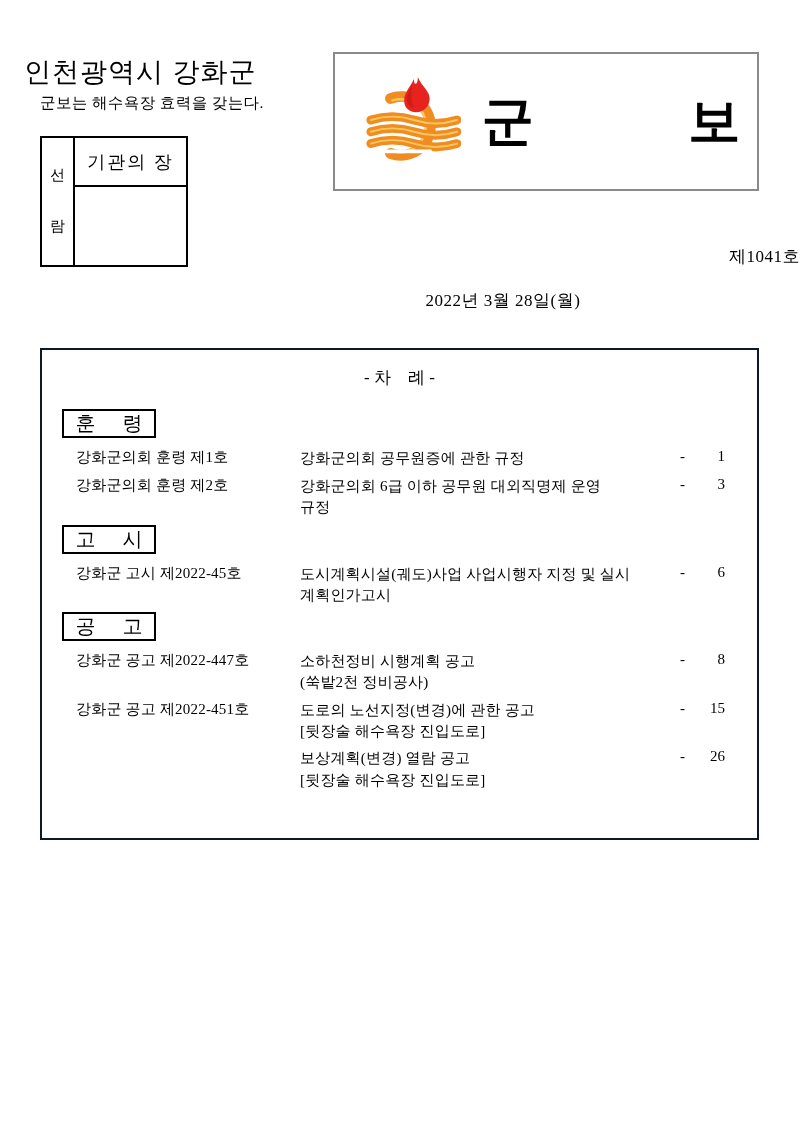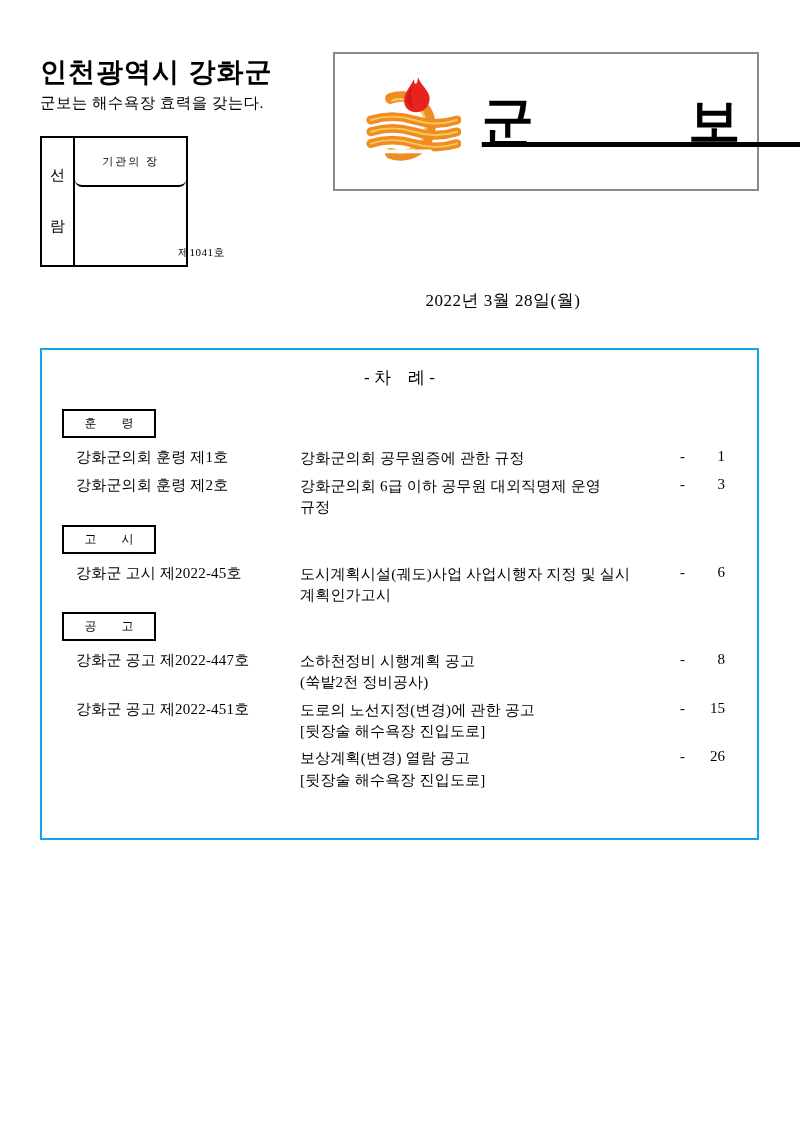--- a/index.html
+++ b/index.html
@@ -12,24 +12,24 @@
     height: 1130px;
     position: relative;
     font-family: "Liberation Serif", "DejaVu Serif", serif;
     color: #000000;
     overflow: hidden;
   }
 
   
   #org-title {
     position: absolute;
-    left: 40px;
+    left: 24px;
     top: 54px;
     font-family: "Liberation Sans", "DejaVu Sans", sans-serif;
-    font-weight: bold;
+    font-weight: normal;
     font-size: 27px;
     letter-spacing: 1px;
     white-space: nowrap;
   }
   #org-subtitle {
     position: absolute;
     left: 40px;
     top: 93px;
     font-size: 15.5px;
     letter-spacing: 0.4px;
@@ -65,23 +65,22 @@
     flex-direction: column;
     box-sizing: border-box;
   }
   #review-head-cell {
     height: 49px;
     border-bottom: 2px solid #000;
     box-sizing: border-box;
     display: flex;
     align-items: center;
     justify-content: center;
-    font-size: 11px;
+    font-size: 18px;
     letter-spacing: 2px;
-    border-radius: 7px;
   }
   #review-sign-cell { flex: 1; }
 
   
   #masthead-box {
     position: absolute;
     left: 333px;
     top: 52px;
     width: 426px;
     height: 139px;
@@ -104,31 +103,30 @@
     height: 100%;
     display: flex;
     align-items: center;
     justify-content: center;
     font-family: "Liberation Sans", "DejaVu Sans", sans-serif;
     font-weight: bold;
     font-size: 52px;
     letter-spacing: 70px;
     text-indent: 70px;
     white-space: nowrap;
-    text-decoration: underline;
   }
 
   
   #issue-number {
     position: absolute;
     left: 0;
     right: 0;
     top: 245px;
-    text-align: left;
-    font-size: 11px;
+    text-align: right;
+    font-size: 17px;
     letter-spacing: 0.5px;
   }
   #issue-number-inner { padding-left: 178px; }
   #issue-date {
     position: absolute;
     left: 0;
     right: 0;
     top: 289px;
     text-align: center;
     font-size: 17px;
@@ -137,40 +135,40 @@
   }
   #issue-date-inner { padding-left: 178px; }
 
   
   #toc-box {
     position: absolute;
     left: 40px;
     top: 348px;
     width: 719px;
     height: 492px;
-    border: 2px solid #0ea5e9;
+    border: 2px solid #0f172a;
     box-sizing: border-box;
   }
   #toc-heading {
     margin-top: 16px;
     text-align: center;
     font-size: 17px;
     white-space: pre;
   }
 
   .section-label {
     margin: 20px 0 4px 20px;
     width: 94px;
     height: 29px;
     border: 2px solid #000;
     box-sizing: border-box;
     display: flex;
     align-items: center;
     justify-content: center;
-    font-size: 12px;
+    font-size: 20px;
     letter-spacing: 11px;
     text-indent: 11px;
     font-weight: normal;
   }
   .section-label.tight { margin-top: 6px; }
 
   .entry {
     position: relative;
     margin: 0 14px 0 34px;
     padding: 6px 0 0 0;

